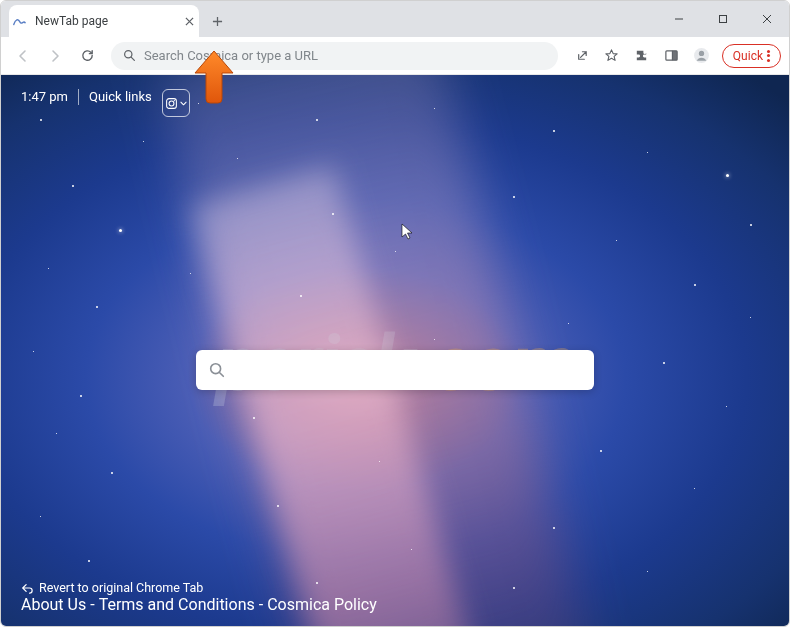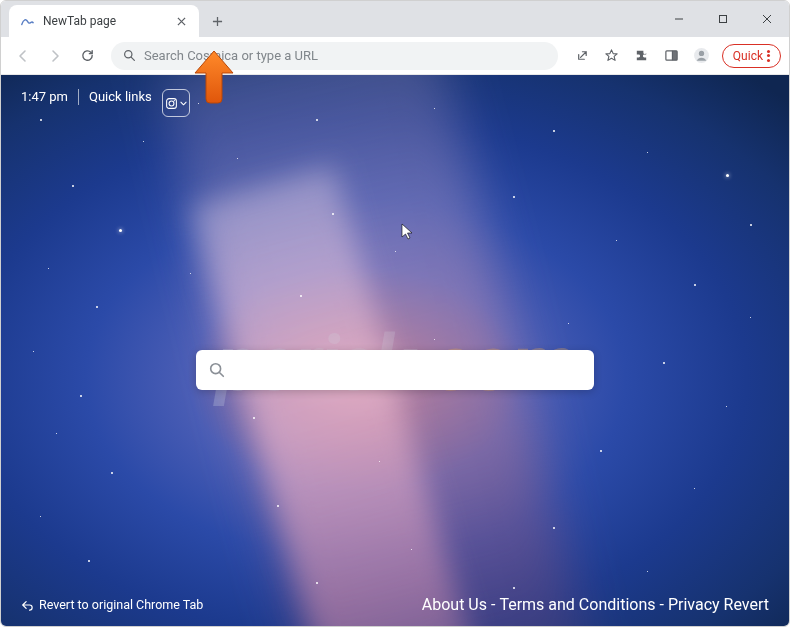--- a/index.html
+++ b/index.html
@@ -2,21 +2,21 @@
 <html><head>
 <meta charset="utf-8">
 <style>
 * { margin: 0; padding: 0; box-sizing: border-box; font-family: -apple-system, BlinkMacSystemFont, "Segoe UI", Roboto, Arial, sans-serif; }
 html, body { width: 790px; height: 627px; overflow: hidden; }
 
 .window { width: 790px; height: 627px; display: flex; flex-direction: column; border: 1px solid #d0d0d0; border-radius: 6px; overflow: hidden; background: #fff; position: relative; }
 
 
 .titlebar { height: 36px; background: #dfe1e5; display: flex; align-items: flex-end; position: relative; }
-.tab { height: 32px; margin-left: 8px; background: #fff; border-radius: 8px 8px 0 0; display: flex; align-items: center; padding: 0 10px; gap: 8px; min-width: 190px; position: relative; }
+.tab { height: 32px; margin-left: 8px; background: #fff; border-radius: 8px 8px 0 0; display: flex; align-items: center; padding: 0 2px; gap: 8px; min-width: 190px; position: relative; }
 .tab-favicon { width: 16px; height: 16px; display: flex; align-items: center; justify-content: center; color: #5a7fc4; }
 .tab-title { font-size: 12px; color: #3c4043; flex: 1; }
 .tab-close { width: 16px; height: 16px; display: flex; align-items: center; justify-content: center; color: #5f6368; cursor: pointer; font-size: 14px; }
 .newtab-btn { width: 28px; height: 28px; display: flex; align-items: center; justify-content: center; color: #5f6368; cursor: pointer; font-size: 16px; margin-left: 4px; margin-bottom: 2px; }
 
 .window-controls { position: absolute; right: 0; top: 0; height: 36px; display: flex; align-items: center; }
 .window-btn { width: 44px; height: 30px; display: flex; align-items: center; justify-content: center; color: #5f6368; cursor: pointer; }
 .window-btn svg { width: 10px; height: 10px; }
 
 
@@ -50,21 +50,21 @@
 .header-sep { width: 1px; height: 16px; background: rgba(255,255,255,0.6); }
 .quick-links { cursor: pointer; }
 .ig-btn { width: 28px; height: 28px; border: 1.5px solid rgba(255,255,255,0.7); border-radius: 6px; display: flex; align-items: center; justify-content: center; cursor: pointer; gap: 2px; padding: 0 2px; }
 
 
 .search-wrap { position: absolute; top: 275px; left: 50%; transform: translateX(-50%); width: 398px; height: 40px; background: #fff; border-radius: 6px; display: flex; align-items: center; padding: 0 12px; z-index: 5; box-shadow: 0 2px 8px rgba(0,0,0,0.2); }
 .search-icon { color: #8a8f96; display: flex; margin-right: 8px; }
 .search-input { border: none; outline: none; flex: 1; font-size: 15px; background: transparent; }
 
 
-.page-footer { position: absolute; bottom: 12px; left: 20px; right: 20px; display: flex; justify-content: space-between; font-size: 12.5px; color: #fff; z-index: 5; }
+.page-footer { position: absolute; bottom: 12px; left: 20px; right: 20px; display: flex; justify-content: space-between; font-size: 12.5px; color: #fff; z-index: 5; flex-direction: column; }
 .revert { display: flex; align-items: center; gap: 6px; cursor: pointer; }
 .footer-links { display: flex; gap: 4px; font-size: 16px; }
 .footer-links span { cursor: pointer; }
 
 
 .cursor { position: absolute; top: 148px; left: 400px; z-index: 20; color: #fff; }
 
 
 .arrow-annot { position: absolute; top: 48px; left: 188px; z-index: 30; }
 
@@ -270,21 +270,21 @@
         <svg viewBox="0 0 14 14" width="12" height="12">
             <path d="M6 3 L2 7 L6 11 M2 7 H10 A3 3 0 0 1 10 13" stroke="#fff" stroke-width="1.4" fill="none" stroke-linecap="round" stroke-linejoin="round"></path>
           </svg>
         <span>Revert to original Chrome Tab</span>
       </div>
       <div class="footer-links">
         <span>About Us</span>
         <span> - </span>
         <span>Terms and Conditions</span>
         <span> - </span>
-        <span>Privacy Revert</span>
+        <span>Cosmica Policy</span>
       </div>
     </div>
 
     <div class="cursor">
       <svg width="14" height="18" viewBox="0 0 14 18">
           <path d="M1 1 L1 14 L4.5 11 L7 16 L9 15 L6.5 10 L11 10 Z" fill="#fff" stroke="#000" stroke-width="0.6"></path>
         </svg>
     </div>
 
   </div>

